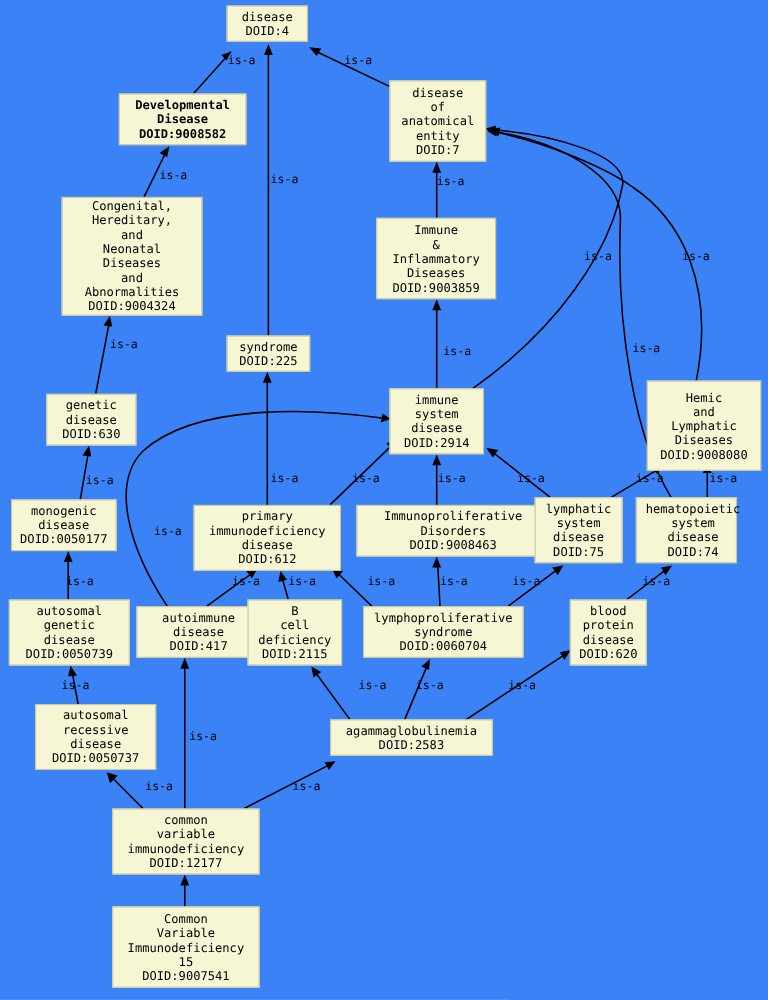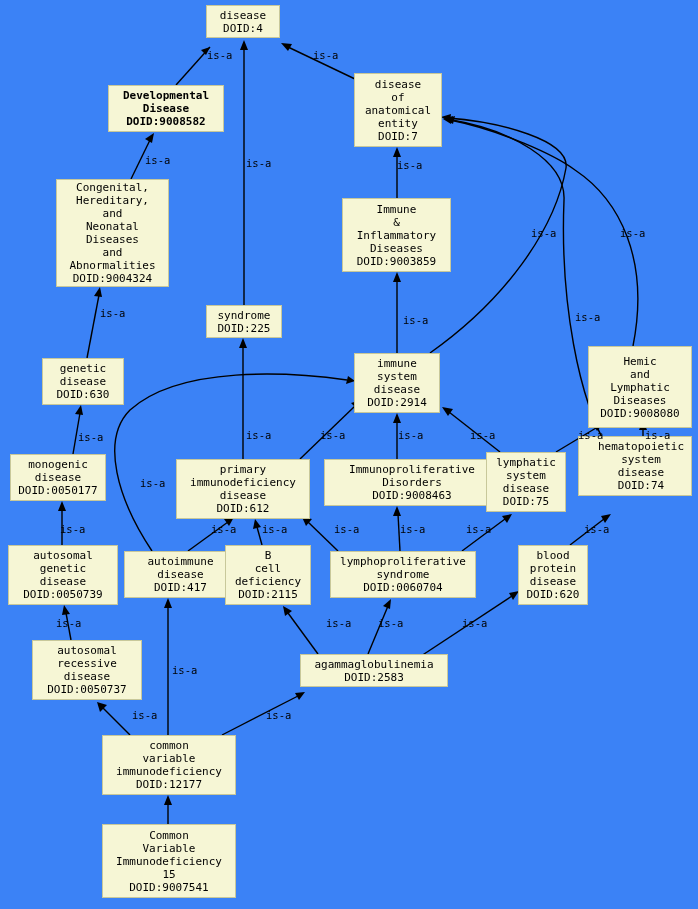--- a/index.html
+++ b/index.html
@@ -168,21 +168,21 @@
   <div class="node" style="left:206px; top:5px; width:74px; height:33px;"><span>disease
 DOID:4</span></div>
   <div class="node" style="left:108px; top:85px; width:116px; height:47px;font-weight:bold;"><span>Developmental
 Disease
 DOID:9008582</span></div>
   <div class="node" style="left:354px; top:73px; width:88px; height:74px;"><span>disease
 of
 anatomical
 entity
 DOID:7</span></div>
-  <div class="node" style="left:56px; top:179px; width:113px; height:108px;"><span>Congenital,
+  <div class="node" style="left:56px; top:179px; width:128px; height:108px;"><span>Congenital,
 Hereditary,
 and
 Neonatal
 Diseases
 and
 Abnormalities
 DOID:9004324</span></div>
   <div class="node" style="left:342px; top:198px; width:109px; height:74px;"><span>Immune
 &amp;
 Inflammatory
@@ -209,21 +209,21 @@
 immunodeficiency
 disease
 DOID:612</span></div>
   <div class="node" style="left:324px; top:459px; width:176px; height:47px;"><span>Immunoproliferative
 Disorders
 DOID:9008463</span></div>
   <div class="node" style="left:486px; top:452px; width:80px; height:60px;"><span>lymphatic
 system
 disease
 DOID:75</span></div>
-  <div class="node" style="left:578px; top:436px; width:114px; height:60px;padding-left:12px;"><span>hematopoietic
+  <div class="node" style="left:578px; top:452px; width:92px; height:60px;padding-left:12px;"><span>hematopoietic
 system
 disease
 DOID:74</span></div>
   <div class="node" style="left:8px; top:545px; width:110px; height:60px;"><span>autosomal
 genetic
 disease
 DOID:0050739</span></div>
   <div class="node" style="left:124px; top:551px; width:113px; height:47px;"><span>autoimmune
 disease
 DOID:417</span></div>

